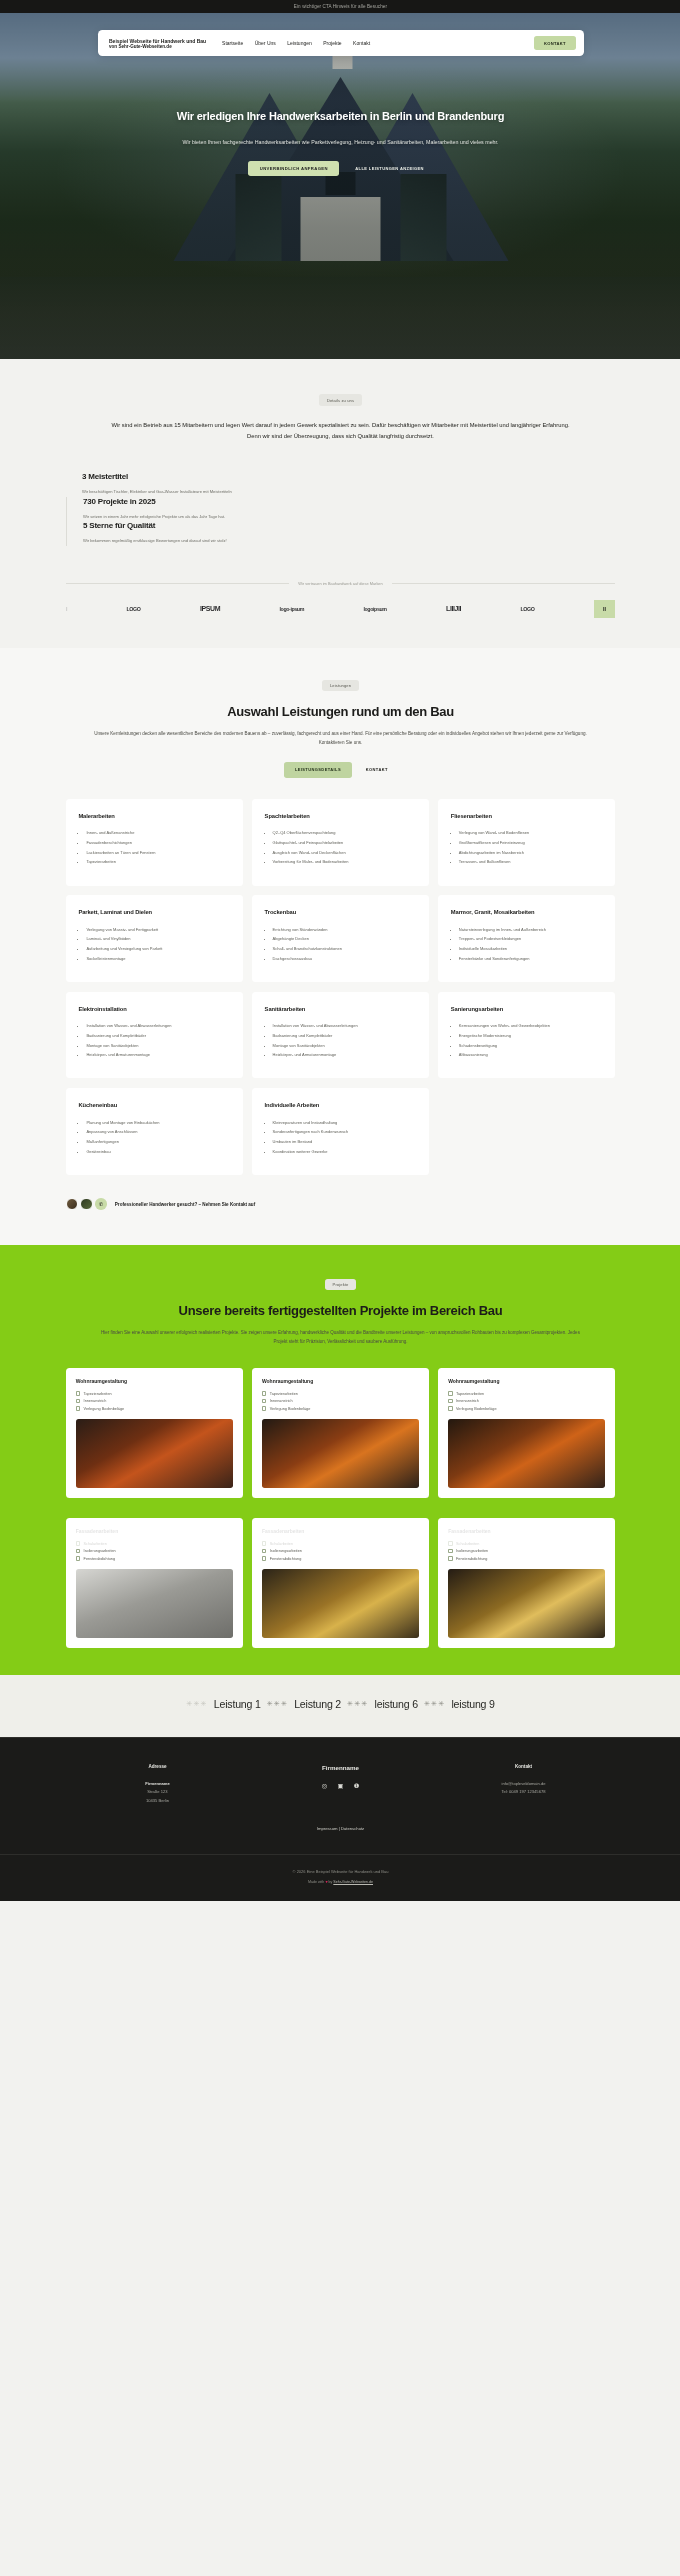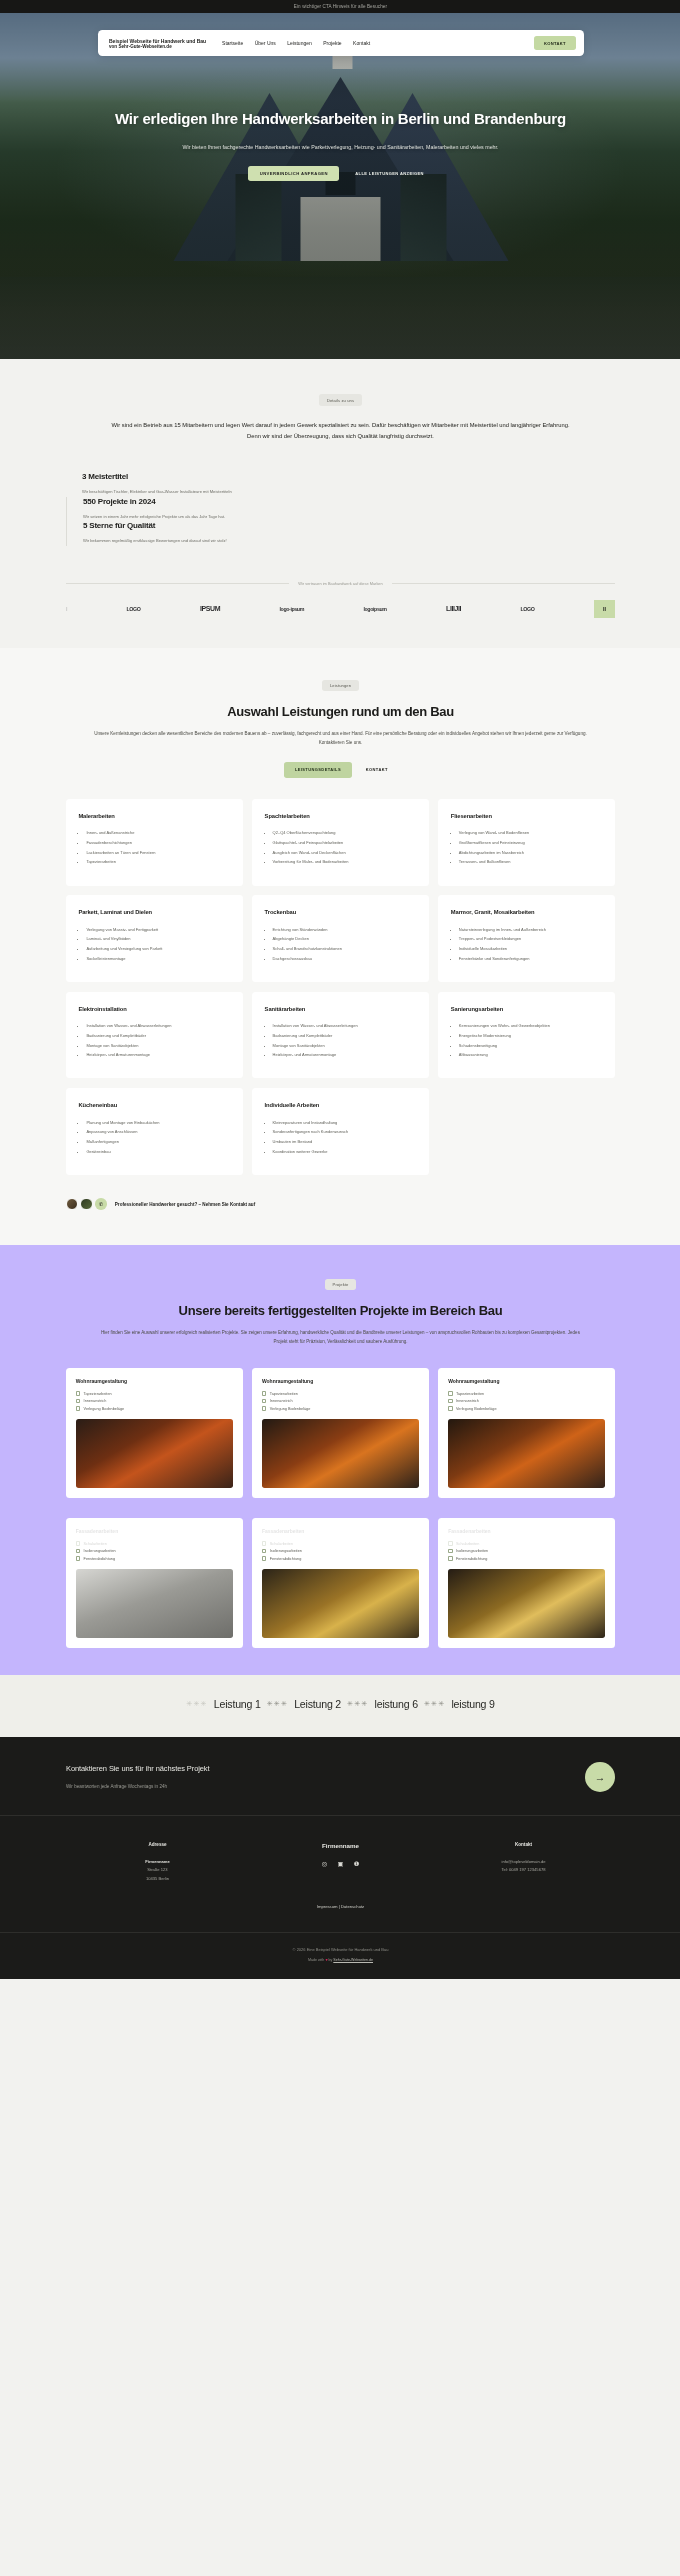--- a/index.html
+++ b/index.html
@@ -80,21 +80,21 @@
   .nav-links { display:flex; gap:11.5px; margin-left: 3.5px; }
   .nav-links a { font-size: 5px; color:#1c1c1a; text-decoration:none; font-weight:500; }
   .nav-cta {
     margin-left: auto; background:#c4d9a3; color:#1d2616;
     font-size: 4.1px; font-weight:700; letter-spacing:0.3px;
     padding: 4.4px 9.7px; border-radius:2.7px; border:none; cursor:pointer;
   }
 
   .hero-content { position:absolute; left:0; right:0; top:97px; text-align:center; z-index:5; padding:0 80px; }
   .hero-h1 {
-    color:#fff; font-size: 15px; line-height: 1.25; font-weight: 700; letter-spacing:-0.2px;
+    color:#fff; font-size: 11px; line-height: 1.25; font-weight: 700; letter-spacing:-0.2px;
     text-shadow: 0 0.9px 5.3px rgba(0,0,0,.35);
   }
   .hero-sub { color:#e2e5e0; font-size: 5.3px; line-height:1.7; margin-top: 15px; padding:0 21px;
               text-shadow: 0 0.9px 3.5px rgba(0,0,0,.4); }
   .hero-btns { margin-top: 13.3px; display:flex; justify-content:center; align-items:center; gap:7px; }
   .btn-primary {
     background:#cfe0b0; color:#222; font-size:4.2px; font-weight:700; letter-spacing:0.4px;
     padding:5.3px 11.5px; border:none; border-radius:2.7px; cursor:pointer;
   }
   .btn-ghost {
@@ -149,21 +149,21 @@
   
   .cstrip { display:flex; align-items:center; gap:8px; margin-top:23px; }
   .av { width:12.4px; height:12.4px; border-radius:50%; border:1.3px solid #f7f7f5; }
   .av1 { background:linear-gradient(135deg,#6f5a3d,#3b2f1e); }
   .av2 { background:linear-gradient(135deg,#2f3a22,#56693a); margin-left:-6.2px; }
   .phone { width:11.5px;height:11.5px;border-radius:50%;background:#c8dba8;display:flex;align-items:center;
            justify-content:center;font-size:5.3px;margin-left:-5.3px; }
   .cstrip span { font-size:4.6px; font-weight:700; }
 
   
-  .proj-section { background:#c4b5fd; padding:28px 0 26.6px; }
+  .proj-section { background:#84cc16; padding:28px 0 26.6px; }
   .proj-lead { font-size:4.5px; line-height:1.95; color:#4a4a44; margin-top:11.5px; padding:0 30px; }
   .pgrid { display:grid; grid-template-columns:repeat(3,1fr); gap:9.7px; margin-top:21px; }
   .pcard { background:#fff; border-radius:3.5px; padding:10.6px 9.7px 10.6px; }
   .pcard h5 { font-size:5px; font-weight:700; }
   .ptags { margin-top:7px; }
   .ptag { display:flex; align-items:center; gap:3.5px; font-size:3.8px; color:#5e5e57; margin-bottom:3.1px; }
   .chk { width:4.4px;height:4.4px;border:0.7px solid #9aa98a;border-radius:0.9px; display:inline-block; }
   .pimg { height:69px; border-radius:2.7px; margin-top:8px; }
   .pimg.a { background:linear-gradient(150deg,#2a1d16 0%, #6e2f12 35%, #c4541c 55%, #3a2318 100%); }
   .pimg.b { background:linear-gradient(150deg,#221a13 0%, #8a3d13 40%, #d9741f 58%, #2c211a 100%); }
@@ -255,21 +255,21 @@
   <div class="wrap center">
     <span class="pill">Details zu uns</span>
     <p class="lead">Wir sind ein Betrieb aus 15 Mitarbeitern und legen Wert darauf in jedem Gewerk spezialisiert zu sein. Dafür beschäftigen wir Mitarbeiter mit Meistertitel und langjähriger Erfahrung. Denn wir sind der Überzeugung, dass sich Qualität langfristig durchsetzt.</p>
 
     <div class="stats" style="text-align:left;">
       <div class="stat">
         <h3>3 Meistertitel</h3>
         <p>Wir beschäftigen Tischler, Elektriker und Gas-Wasser Installateure mit Meistertiteln</p>
       </div>
       <div class="stat">
-        <h3>550 Projekte in 2024</h3>
+        <h3>730 Projekte in 2025</h3>
         <p>Wir setzen in einem Jahr mehr erfolgreiche Projekte um als das Jahr Tage hat.</p>
       </div>
       <div class="stat">
         <h3>5 Sterne für Qualität</h3>
         <p>Wir bekommen regelmäßig erstklassige Bewertungen und darauf sind wir stolz!</p>
       </div>
     </div>
 
     <div class="logostrip">
       <div class="logo-caption">
@@ -549,27 +549,20 @@
   <span class="mq-item">Leistung 1</span>
   <span class="mq-sep">✳✳✳</span>
   <span class="mq-item">Leistung 2</span>
   <span class="mq-sep">✳✳✳</span>
   <span class="mq-item">leistung 6</span>
   <span class="mq-sep">✳✳✳</span>
   <span class="mq-item">leistung 9</span>
 </div>
 
 <footer class="footer">
-  <div class="fcta">
-    <div>
-      <h3>Kontaktieren Sie uns für ihr nächstes Projekt</h3>
-      <p>Wir beantworten jede Anfrage Wochentags in 24h</p>
-    </div>
-    <button class="arrow-btn">→</button>
-  </div>
   <div class="fdiv"></div>
 
   <div class="fcols">
     <div class="fcol">
       <h6>Adresse</h6>
       <p class="first">Firmenname</p>
       <p>Straße 123</p>
       <p>10435 Berlin</p>
     </div>
     <div class="fcol brandcol">

